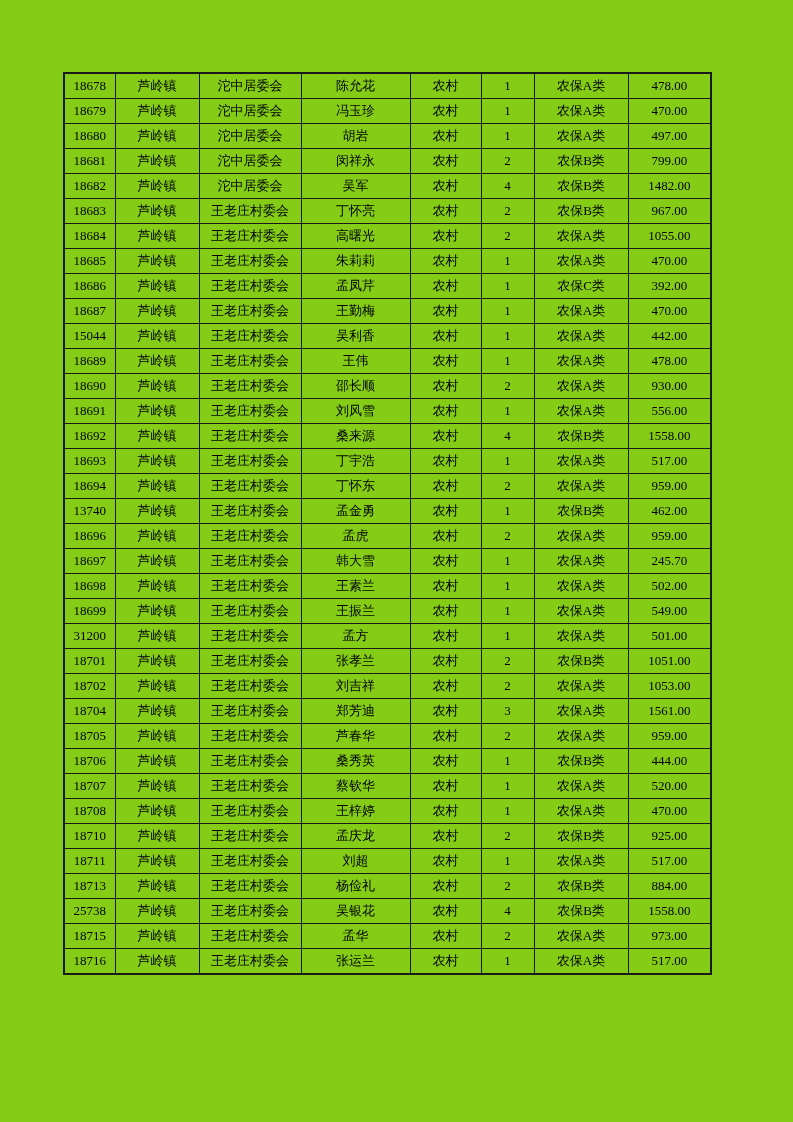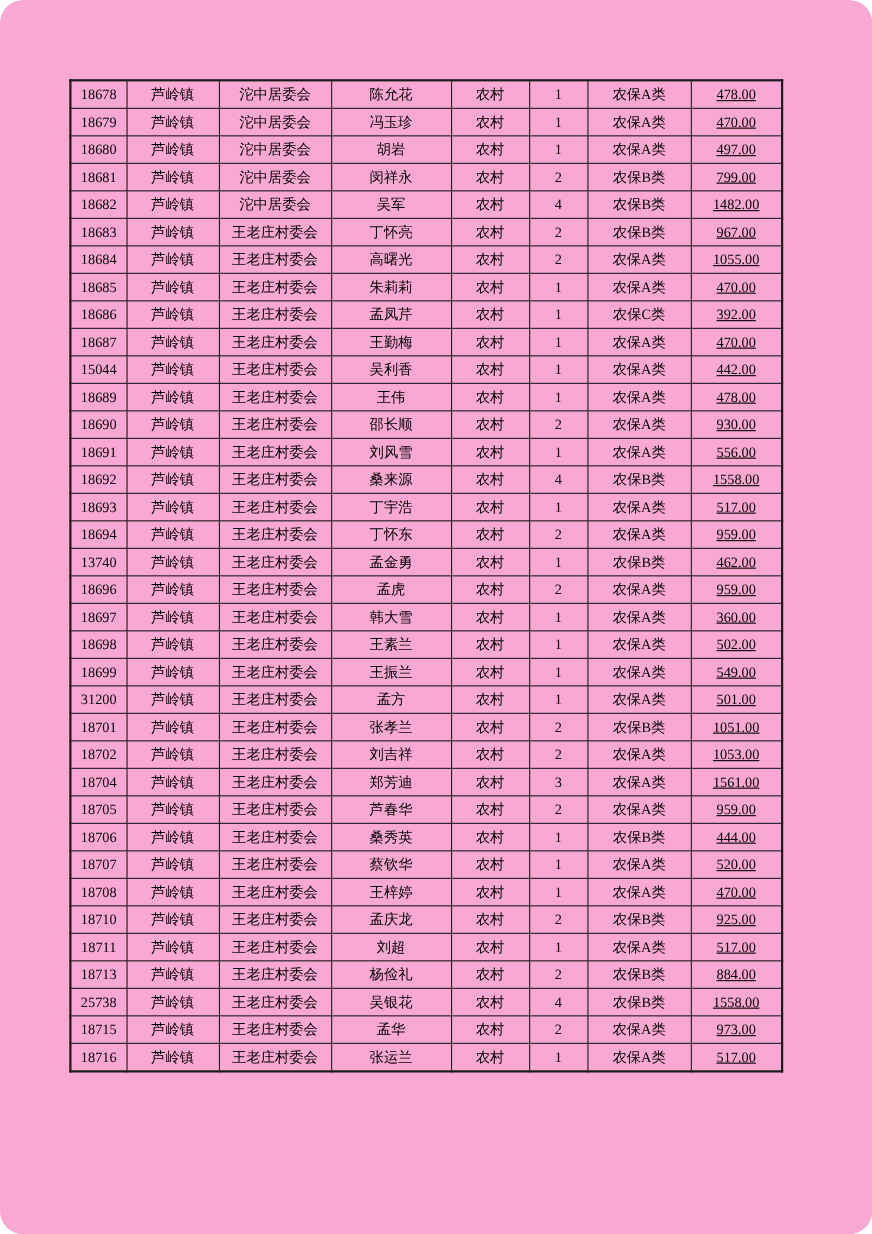--- a/index.html
+++ b/index.html
@@ -11,22 +11,21 @@
     width: 793px;
     height: 1122px;
     position: relative;
     font-family: "Liberation Serif", "DejaVu Serif", serif;
     color: #000000;
   }
   .page {
     position: absolute;
     left: 0; top: 0;
     width: 793px; height: 1122px;
-    background: #f9a8d4;
-    border-radius: 21px;
+    background: #84cc16;
   }
   table.grid {
     position: absolute;
     left: 63px;
     top: 72px;
     width: 647px;
     border-collapse: collapse;
     table-layout: fixed;
     border: 2px solid #1a1a1a;
   }
@@ -35,21 +34,21 @@
     height: 24px;
     text-align: center;
     vertical-align: middle;
     font-size: 13px;
     line-height: 24px;
     padding: 0 2px;
     white-space: nowrap;
     overflow: hidden;
   }
   td.cell-seq     { font-size: 13px; }
-  td.cell-amount  { font-size: 13px; text-decoration: underline; }
+  td.cell-amount  { font-size: 13px; }
 </style>
 </head>
 <body>
 
 <div class="page">
   <table class="grid">
     <colgroup>
         <col style="width: 51px;">
         <col style="width: 84px;">
         <col style="width: 102px;">
@@ -251,21 +250,21 @@
           <td class="cell-amount">959.00</td>
         </tr>
         <tr>
           <td class="cell-seq">18697</td>
           <td class="cell-town">芦岭镇</td>
           <td class="cell-village">王老庄村委会</td>
           <td class="cell-name">韩大雪</td>
           <td class="cell-residence">农村</td>
           <td class="cell-persons">1</td>
           <td class="cell-category">农保A类</td>
-          <td class="cell-amount">360.00</td>
+          <td class="cell-amount">245.70</td>
         </tr>
         <tr>
           <td class="cell-seq">18698</td>
           <td class="cell-town">芦岭镇</td>
           <td class="cell-village">王老庄村委会</td>
           <td class="cell-name">王素兰</td>
           <td class="cell-residence">农村</td>
           <td class="cell-persons">1</td>
           <td class="cell-category">农保A类</td>
           <td class="cell-amount">502.00</td>

